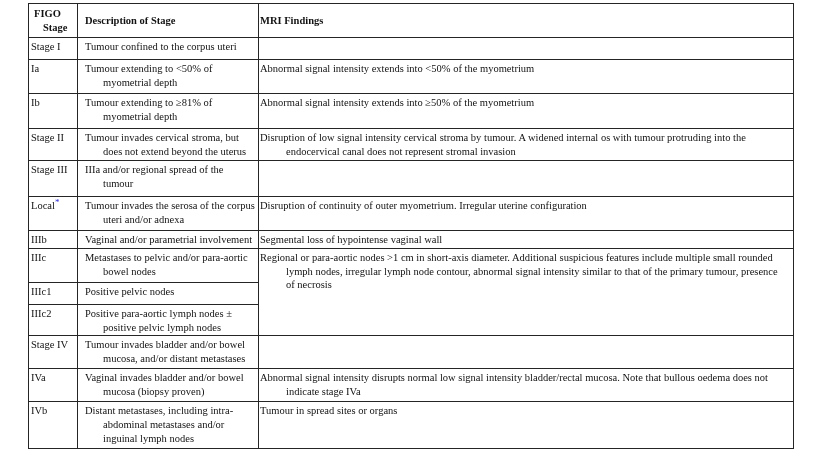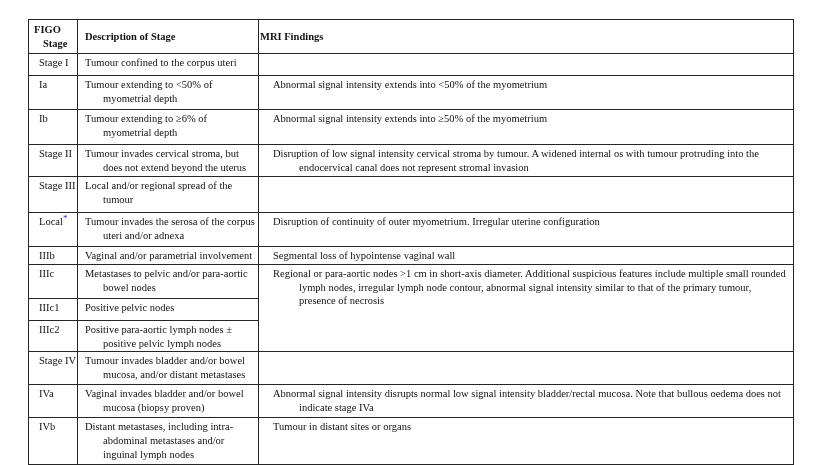--- a/index.html
+++ b/index.html
@@ -1,38 +1,38 @@
 <!DOCTYPE html>
 <html><head>
 <meta charset="utf-8">
 <style>
   html,body{margin:0;padding:0}
   body{
     width:822px;height:465px;background:#ffffff;position:relative;
     font-family:"Liberation Serif","DejaVu Serif",serif;color:#121212;
   }
   table.figo{
-    position:absolute;left:28px;top:19px;width:765px;
+    position:absolute;left:28px;top:3px;width:765px;
     border-collapse:collapse;table-layout:fixed;
   }
   col.c1{width:49px}
   col.c2{width:181px}
   col.c3{width:535px}
   th,td{
     border:1.5px solid #252525;
     font-size:10.5px;line-height:1.32;text-align:left;
     vertical-align:top;padding:2px 2px 1px 5px;
   }
   th{font-weight:bold;vertical-align:middle;padding-top:1px}
   th.desc-h{padding-left:7px}
   th.mri-h{padding-left:1px}
   .hang{display:block;padding-left:9px;text-indent:-9px}
-  td.stage{white-space:nowrap;padding-left:10px}
+  td.stage{white-space:nowrap;padding-left:2px}
   td.desc{padding-left:7px;padding-right:2px}
-  td.mri{padding-left:14px;padding-right:4px}
+  td.mri{padding-left:1px;padding-right:4px}
   p{margin:0}
   .desc p{padding-left:18px;text-indent:-18px}
   .mri p{padding-left:26px;text-indent:-26px}
   sup.star{color:#2b2bd6;font-size:9px;line-height:0}
 </style>
 </head>
 <body>
 
 <table class="figo">
   <colgroup>
@@ -64,39 +64,39 @@
       <td class="desc">
           <p>Tumour extending to &lt;50% of myometrial depth</p>
         </td>
       <td class="mri">
           <p>Abnormal signal intensity extends into &lt;50% of the myometrium</p>
         </td>
     </tr>
     <tr style="height:35px">
       <td class="stage"><span>Ib</span></td>
       <td class="desc">
-          <p>Tumour extending to ≥6% of myometrial depth</p>
+          <p>Tumour extending to ≥81% of myometrial depth</p>
         </td>
       <td class="mri">
           <p>Abnormal signal intensity extends into ≥50% of the myometrium</p>
         </td>
     </tr>
     <tr style="height:17px">
       <td class="stage"><span>Stage II</span></td>
       <td class="desc">
           <p>Tumour invades cervical stroma, but does not extend beyond the uterus</p>
         </td>
       <td class="mri">
           <p>Disruption of low signal intensity cervical stroma by tumour. A widened internal os with tumour protruding into the endocervical canal does not represent stromal invasion</p>
         </td>
     </tr>
     <tr style="height:36px">
       <td class="stage"><span>Stage III</span></td>
       <td class="desc">
-          <p>Local and/or regional spread of the tumour</p>
+          <p>IIIa and/or regional spread of the tumour</p>
         </td>
       <td class="mri">
           <p></p>
         </td>
     </tr>
     <tr style="height:34px">
       <td class="stage"><span>Local</span><sup class="star">*</sup></td>
       <td class="desc">
           <p>Tumour invades the serosa of the corpus uteri and/or adnexa</p>
         </td>
@@ -151,17 +151,17 @@
       <td class="mri">
           <p>Abnormal signal intensity disrupts normal low signal intensity bladder/rectal mucosa. Note that bullous oedema does not indicate stage IVa</p>
         </td>
     </tr>
     <tr style="height:47px">
       <td class="stage"><span>IVb</span></td>
       <td class="desc">
           <p>Distant metastases, including intra-abdominal metastases and/or inguinal lymph nodes</p>
         </td>
       <td class="mri">
-          <p>Tumour in distant sites or organs</p>
+          <p>Tumour in spread sites or organs</p>
         </td>
     </tr>
   </tbody>
 </table>
 
 </body></html>

